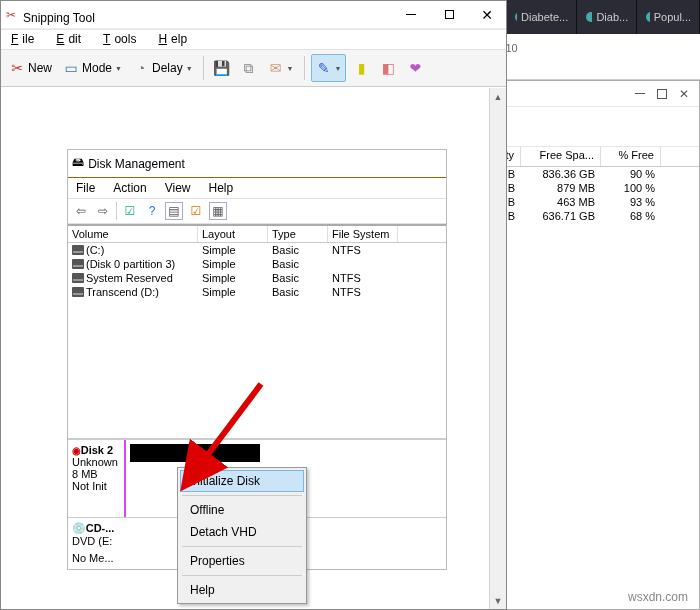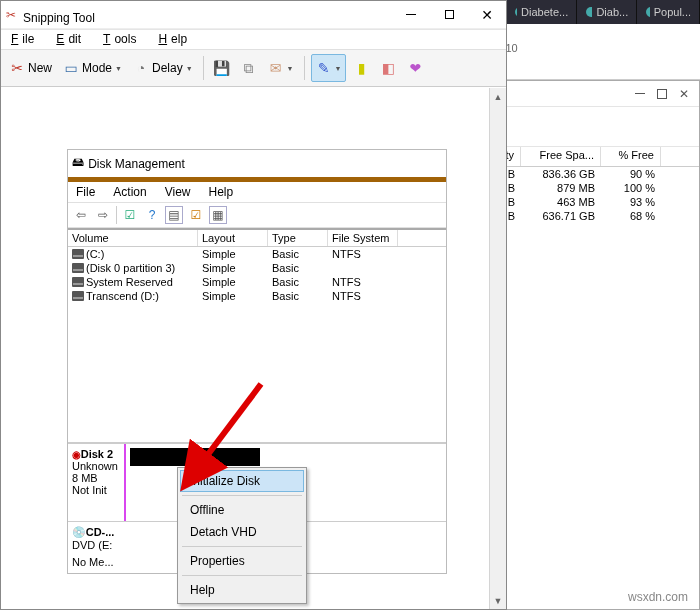--- a/index.html
+++ b/index.html
@@ -27,21 +27,21 @@
 .scrollbar-r { position: absolute; right: 0; top: 87px; bottom: 0; width: 17px; background: #f0f0f0; border-left: 1px solid #d4d4d4; display: flex; flex-direction: column; }
 .scrollbar-r .ar { height: 17px; display: flex; align-items: center; justify-content: center; color: #666; font-size: 9px; }
 .scrollbar-r .track { flex: 1; }
 
 .canvas { position: absolute; left: 0; top: 88px; right: 17px; bottom: 0; background: #fff; overflow: hidden; }
 
 
 .dm { position: absolute; left: 66px; top: 60px; width: 380px; border: 1px solid #bbb; background: #fff; }
 .dm-title { display: flex; align-items: center; padding: 3px 4px; font-size: 12px; }
 .dm-title .icon { margin-right: 4px; }
-.dm-menu { display: flex; gap: 14px; padding: 1px 6px; font-size: 12px; border-top: 5px solid #a16207; }
+.dm-menu { display: flex; gap: 14px; padding: 1px 6px; font-size: 12px; border-top: 1px solid #a16207; }
 .dm-menu span { padding: 2px 2px; }
 .dm-tb { display: flex; align-items: center; gap: 4px; padding: 2px 4px; border-top: 1px solid #e0e0e0; border-bottom: 1px solid #e0e0e0; height: 26px; }
 .dm-tbicon { width: 18px; height: 18px; display: flex; align-items: center; justify-content: center; font-size: 12px; color: #555; border: 1px solid transparent; }
 .dmsep { width: 1px; height: 18px; background: #ccc; }
 .dm-table { border-top: 2px solid #aaa; }
 .dm-hdr { display: flex; background: #fff; border-bottom: 1px solid #ccc; }
 .dm-hdr div { border-right: 1px solid #ddd; padding: 2px 4px; font-size: 11px; background: #fff; }
 .dm-row { display: flex; }
 .dm-row div { padding: 1px 4px; font-size: 11px; }
 .col-vol { width: 130px; display: flex; align-items: center; gap: 2px; }
@@ -75,21 +75,21 @@
 .bg-titlebar .sq { width: 10px; height: 10px; border: 1px solid #555; }
 .bg-titlebar .mn { width: 10px; border-top: 1px solid #555; }
 .bg-titlebar .xx { font-size: 12px; color: #555; }
 .bg-hdr { display: flex; border-bottom: 1px solid #ccc; font-size: 11px; height: 20px; }
 .bg-hdr div { padding: 2px 6px; border-right: 1px solid #ddd; text-align: right; }
 .bg-c1 { width: 50px; } .bg-c2 { width: 80px; } .bg-c3 { width: 60px; }
 .bg-row { display: flex; font-size: 11px; }
 .bg-row div { padding: 1px 6px; text-align: right; }
 
 
-.tabs { position: absolute; left: 506px; top: 0; width: 194px; height: 24px; background: #2b2b36; display: flex; z-index: 2; }
+.tabs { position: absolute; left: 506px; top: 0; width: 194px; height: 34px; background: #2b2b36; display: flex; z-index: 2; }
 .tab { display: flex; align-items: center; gap: 4px; color: #ccc; font-size: 11px; padding: 0 8px; border-right: 1px solid #111; min-width: 60px; }
 .tabicon { width: 12px; height: 12px; }
 .tabrest { height: 50px; background: #fff; position: absolute; left: 506px; top: 30px; right: 0; z-index: 1; border-bottom: 1px solid #ccc; }
 .addrbit { position: absolute; left: 470px; top: 42px; font-size: 11px; color: #666; z-index: 2; }
 
 
 .wm { position: absolute; right: 12px; bottom: 6px; font-size: 12px; color: #888; z-index: 50; }
 </style>
 </head>
 <body>

